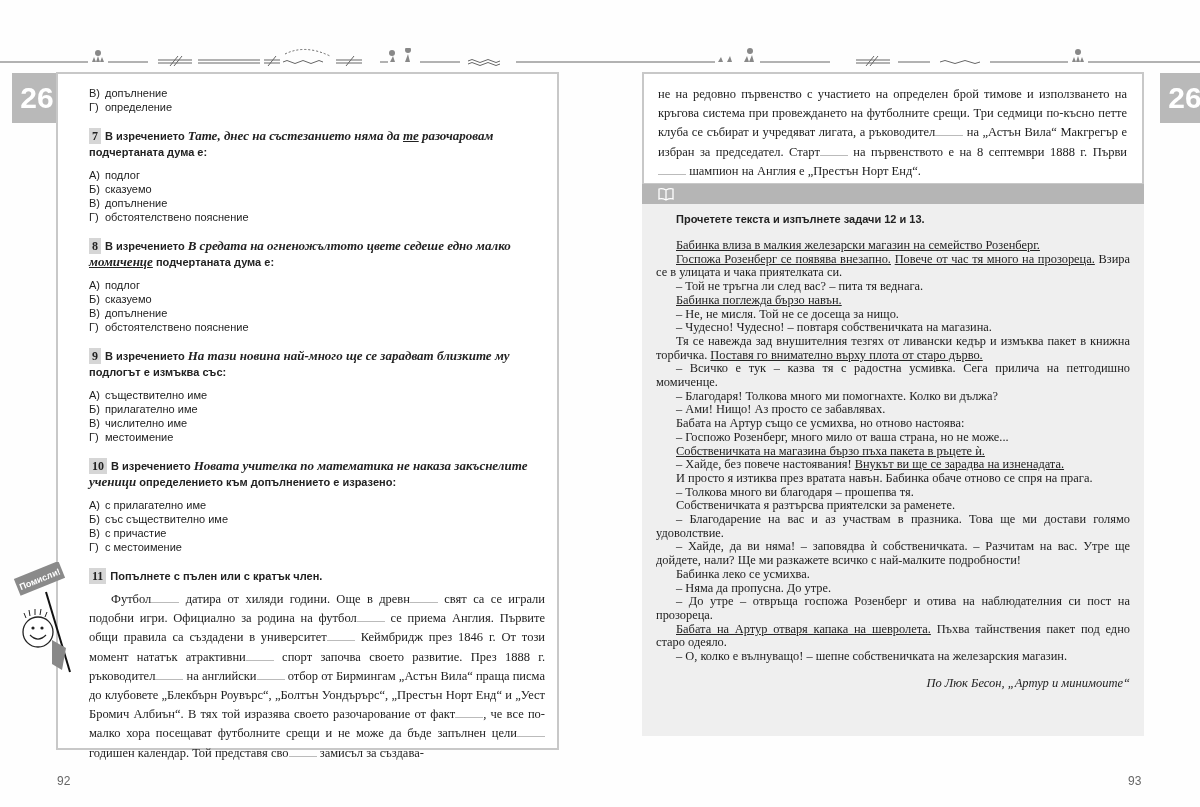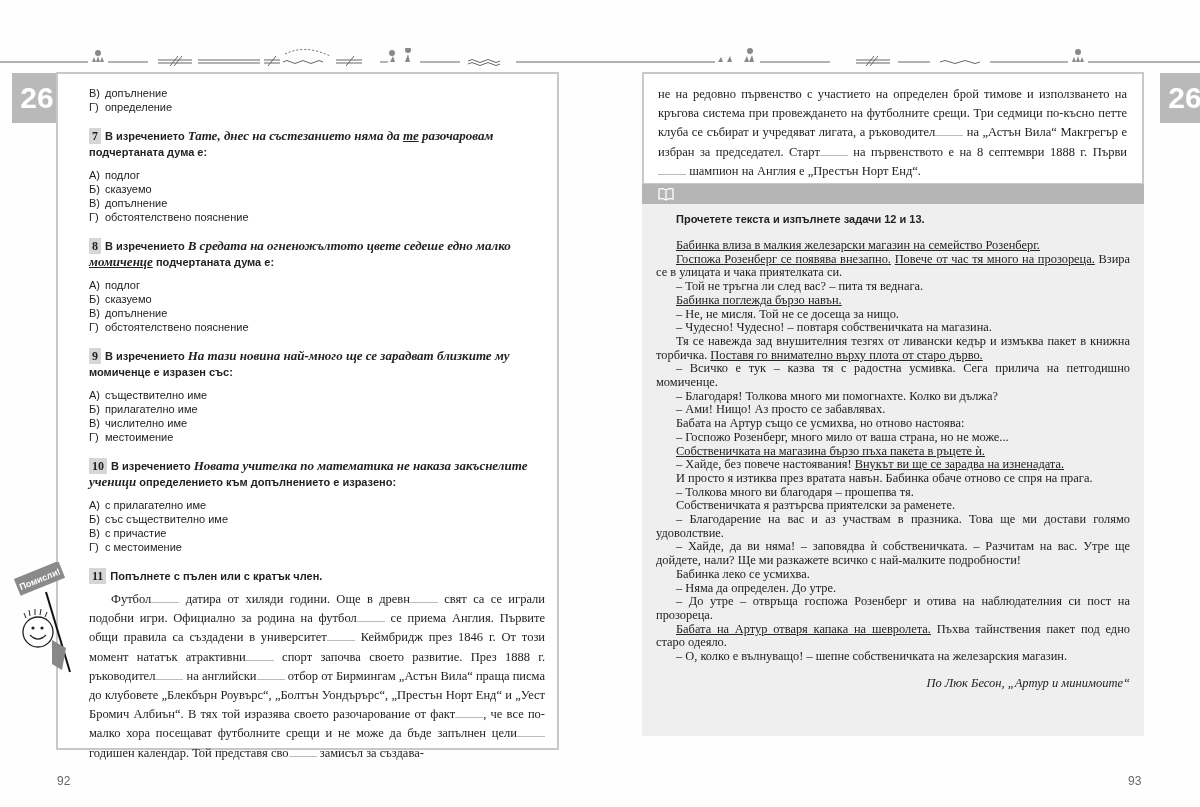--- a/index.html
+++ b/index.html
@@ -135,21 +135,21 @@
             <span class="lt">В)</span>
             <span>допълнение</span>
           </div>
           <div class="opt">
             <span class="lt">Г)</span>
             <span>обстоятелствено пояснение</span>
           </div>
         </div>
       </div>
       <div class="q">
-        <div class="qhead"><span class="qnum">9</span><span>В изречението </span><span class="qit">На тази новина най-много ще се зарадват близките му</span><span> момиченце е изразен със:</span></div>
+        <div class="qhead"><span class="qnum">9</span><span>В изречението </span><span class="qit">На тази новина най-много ще се зарадват близките му</span><span> подлогът е измъква със:</span></div>
         <div class="sans opts">
           <div class="opt">
             <span class="lt">А)</span>
             <span>съществително име</span>
           </div>
           <div class="opt">
             <span class="lt">Б)</span>
             <span>прилагателно име</span>
           </div>
           <div class="opt">
@@ -231,21 +231,21 @@
         <p class="rp i"><span>Бабата на Артур също се усмихва, но отново настоява:</span></p>
         <p class="rp i"><span>– Госпожо Розенберг, много мило от ваша страна, но не може...</span></p>
         <p class="rp i"><span class="u">Собственичката на магазина бързо пъха пакета в ръцете ѝ.</span></p>
         <p class="rp i"><span>– Хайде, без повече настоявания! </span><span class="u">Внукът ви ще се зарадва на изненадата.</span></p>
         <p class="rp i"><span>И просто я изтиква през вратата навън. Бабинка обаче отново се спря на прага.</span></p>
         <p class="rp i"><span>– Толкова много ви благодаря – прошепва тя.</span></p>
         <p class="rp i"><span>Собственичката я разтърсва приятелски за раменете.</span></p>
         <p class="rp i"><span>– Благодарение на вас и аз участвам в празника. Това ще ми достави голямо удоволствие.</span></p>
         <p class="rp i"><span>– Хайде, да ви няма! – заповядва ѝ собственичката. – Разчитам на вас. Утре ще дойдете, нали? Ще ми разкажете всичко с най-малките подробности!</span></p>
         <p class="rp i"><span>Бабинка леко се усмихва.</span></p>
-        <p class="rp i"><span>– Няма да определен. До утре.</span></p>
+        <p class="rp i"><span>– Няма да пропусна. До утре.</span></p>
         <p class="rp i"><span>– До утре – отвръща госпожа Розенберг и отива на наблюдателния си пост на прозореца.</span></p>
         <p class="rp i"><span class="u">Бабата на Артур отваря капака на шевролета.</span><span> Пъхва тайнствения пакет под едно старо одеяло.</span></p>
         <p class="rp i"><span>– О, колко е вълнуващо! – шепне собственичката на железарския магазин.</span></p>
       </div>
     <div class="attrib">По Люк Бесон, „Артур и минимоите“</div>
   </div>
 </div>
 
 <div class="page-num" style="left:57px;">92</div>
 <div class="page-num" style="left:1128px;">93</div>

